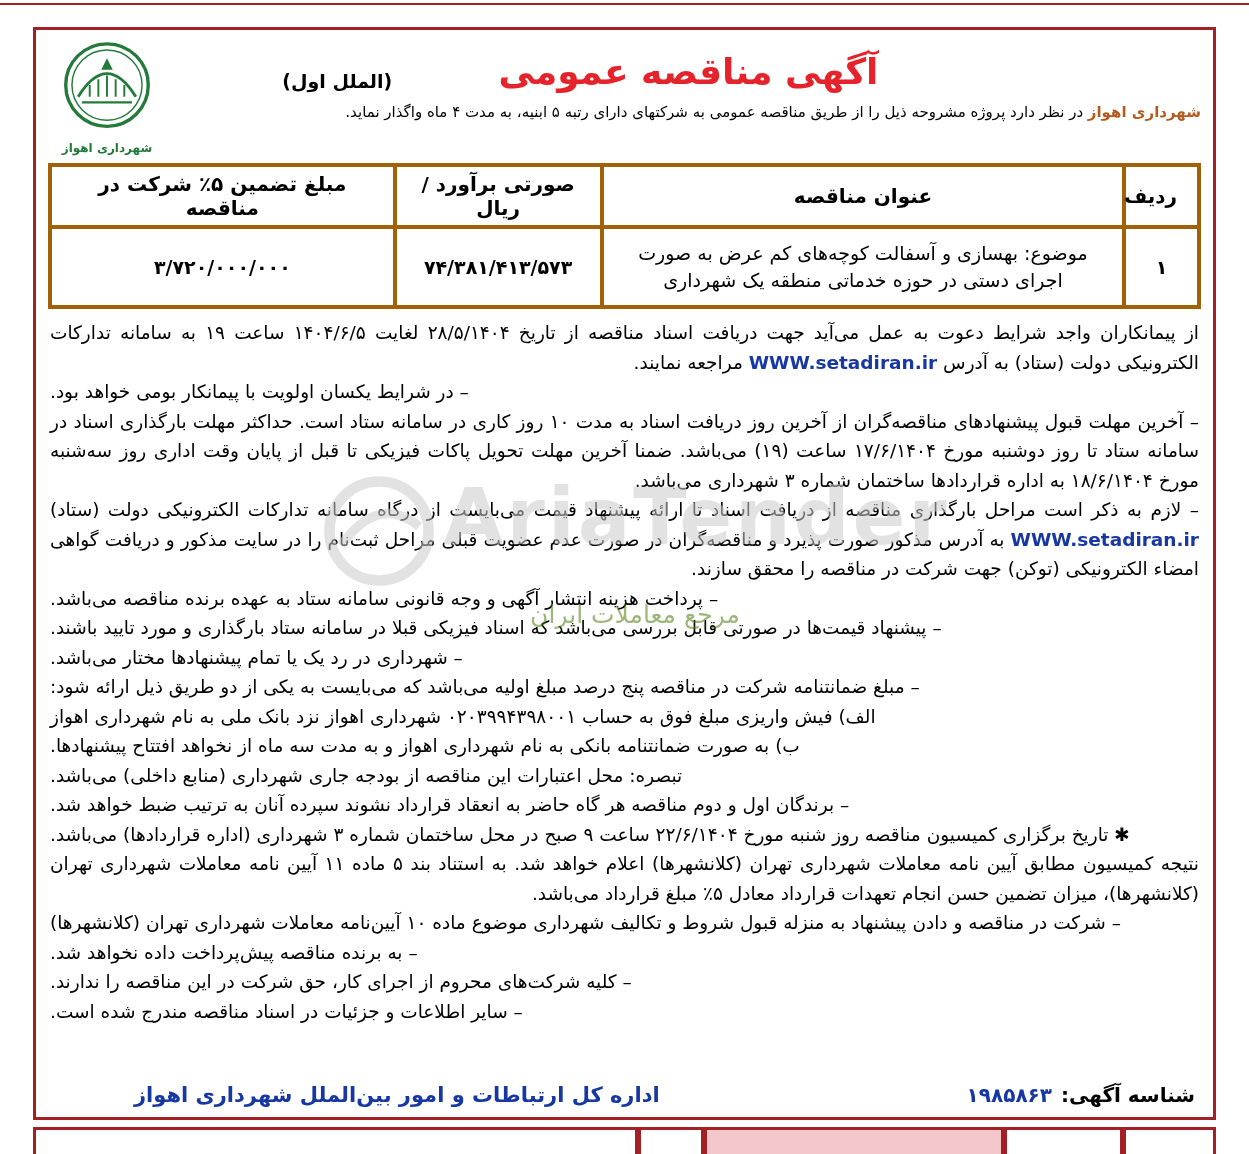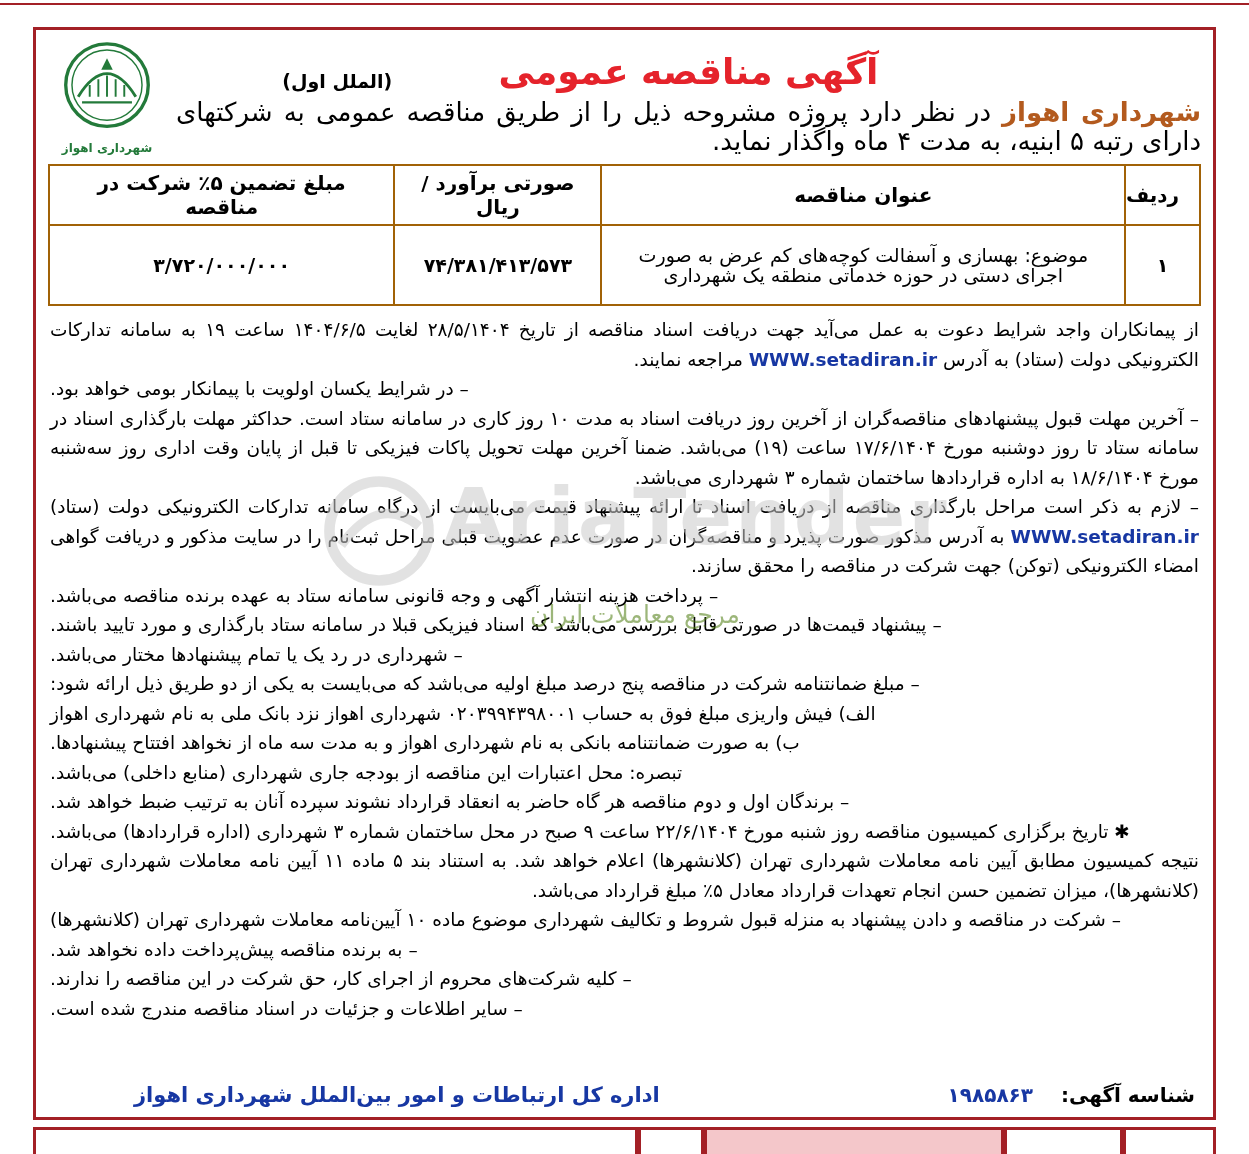--- a/index.html
+++ b/index.html
@@ -15,42 +15,42 @@
   .card{position:absolute;top:27px;left:33px;width:1183px;height:1093px;background:#fff;
         border:3px solid var(--border-red,#a32026);padding:8px 12px 8px;display:flex;flex-direction:column;z-index:1}
 
   .header{display:flex;gap:10px}
   .header-main{flex:1;min-width:0}
   .title-row{display:flex;align-items:flex-end;height:54px}
   .title-row .sp{flex:1}
   .note-holder{display:flex;align-items:center;justify-content:center}
   .title{font-size:36px;font-weight:bold;color:var(--accent-red,#e5232b);white-space:nowrap}
   .round-note{font-size:19px;font-weight:bold;color:#000}
-  .intro{font-size:26px;line-height:29px;text-align:justify;margin-top:6px}
+  .intro{font-size:15px;line-height:29px;text-align:justify;margin-top:6px}
   .org{color:var(--org-brown,#b35a1e);font-weight:bold}
   .logo-block{width:118px;text-align:center;padding-top:2px;flex:none}
   .logo-caption{font-size:12px;color:var(--logo-green,#237a3a);font-weight:bold;margin-top:1px}
 
   table.tender{width:100%;border-collapse:collapse;margin-top:8px;table-layout:fixed}
-  .tender th,.tender td{border:2px solid #a16207;text-align:center;vertical-align:middle;padding:5px 20px}
+  .tender th,.tender td{border:4px solid #a16207;text-align:center;vertical-align:middle;padding:5px 20px}
   .tender th{font-size:20px;font-weight:bold;height:42px}
   .tender td{font-size:19px}
   .col-row{width:6.5%}.col-title{width:45.5%}.col-est{width:18%}.col-gua{width:30%}
   .amount{direction:ltr;font-weight:bold;letter-spacing:1px}
   .row-num{font-weight:bold}
-  .subject-cell{line-height:20px;height:80px}
+  .subject-cell{line-height:27px;height:80px}
 
   .body-paragraphs{flex:1;padding:9px 2px 0;overflow:hidden}
   .para{font-size:18.5px;line-height:29.5px;text-align:left;color:#000}
   .para.justify{text-align:justify}
   .link{color:var(--link-blue,#1737a3);font-weight:bold}
 
   .footer{display:flex;justify-content:space-between;align-items:center;margin-top:auto;padding:4px 6px 2px}
   .ad-id{font-size:20px;font-weight:bold}
-  .ad-id .value{color:var(--link-blue,#1737a3);margin-right:21px}
+  .ad-id .value{color:var(--link-blue,#1737a3);margin-right:2px}
   .dept{font-size:21px;font-weight:bold;color:var(--link-blue,#1737a3);margin-left:80px}
 
   .watermark{position:absolute;top:472px;left:235px;width:800px;z-index:3;pointer-events:none;
              direction:ltr;text-align:center;opacity:.55}
   .wm-row{display:flex;align-items:flex-start;justify-content:center;gap:5px}
   .wm-latin{font-size:78px;font-weight:bold;letter-spacing:3px;color:var(--wm-gray,#cccccc)}
   .wm-persian{font-size:25px;letter-spacing:12px;margin-top:10px;color:#4d7c0f;direction:rtl}
 
   .preview-box{position:absolute;top:1127px;height:34px;background:#fff;border:3px solid var(--border-red,#a32026);z-index:0}
   #pb1{left:33px;width:605px}

